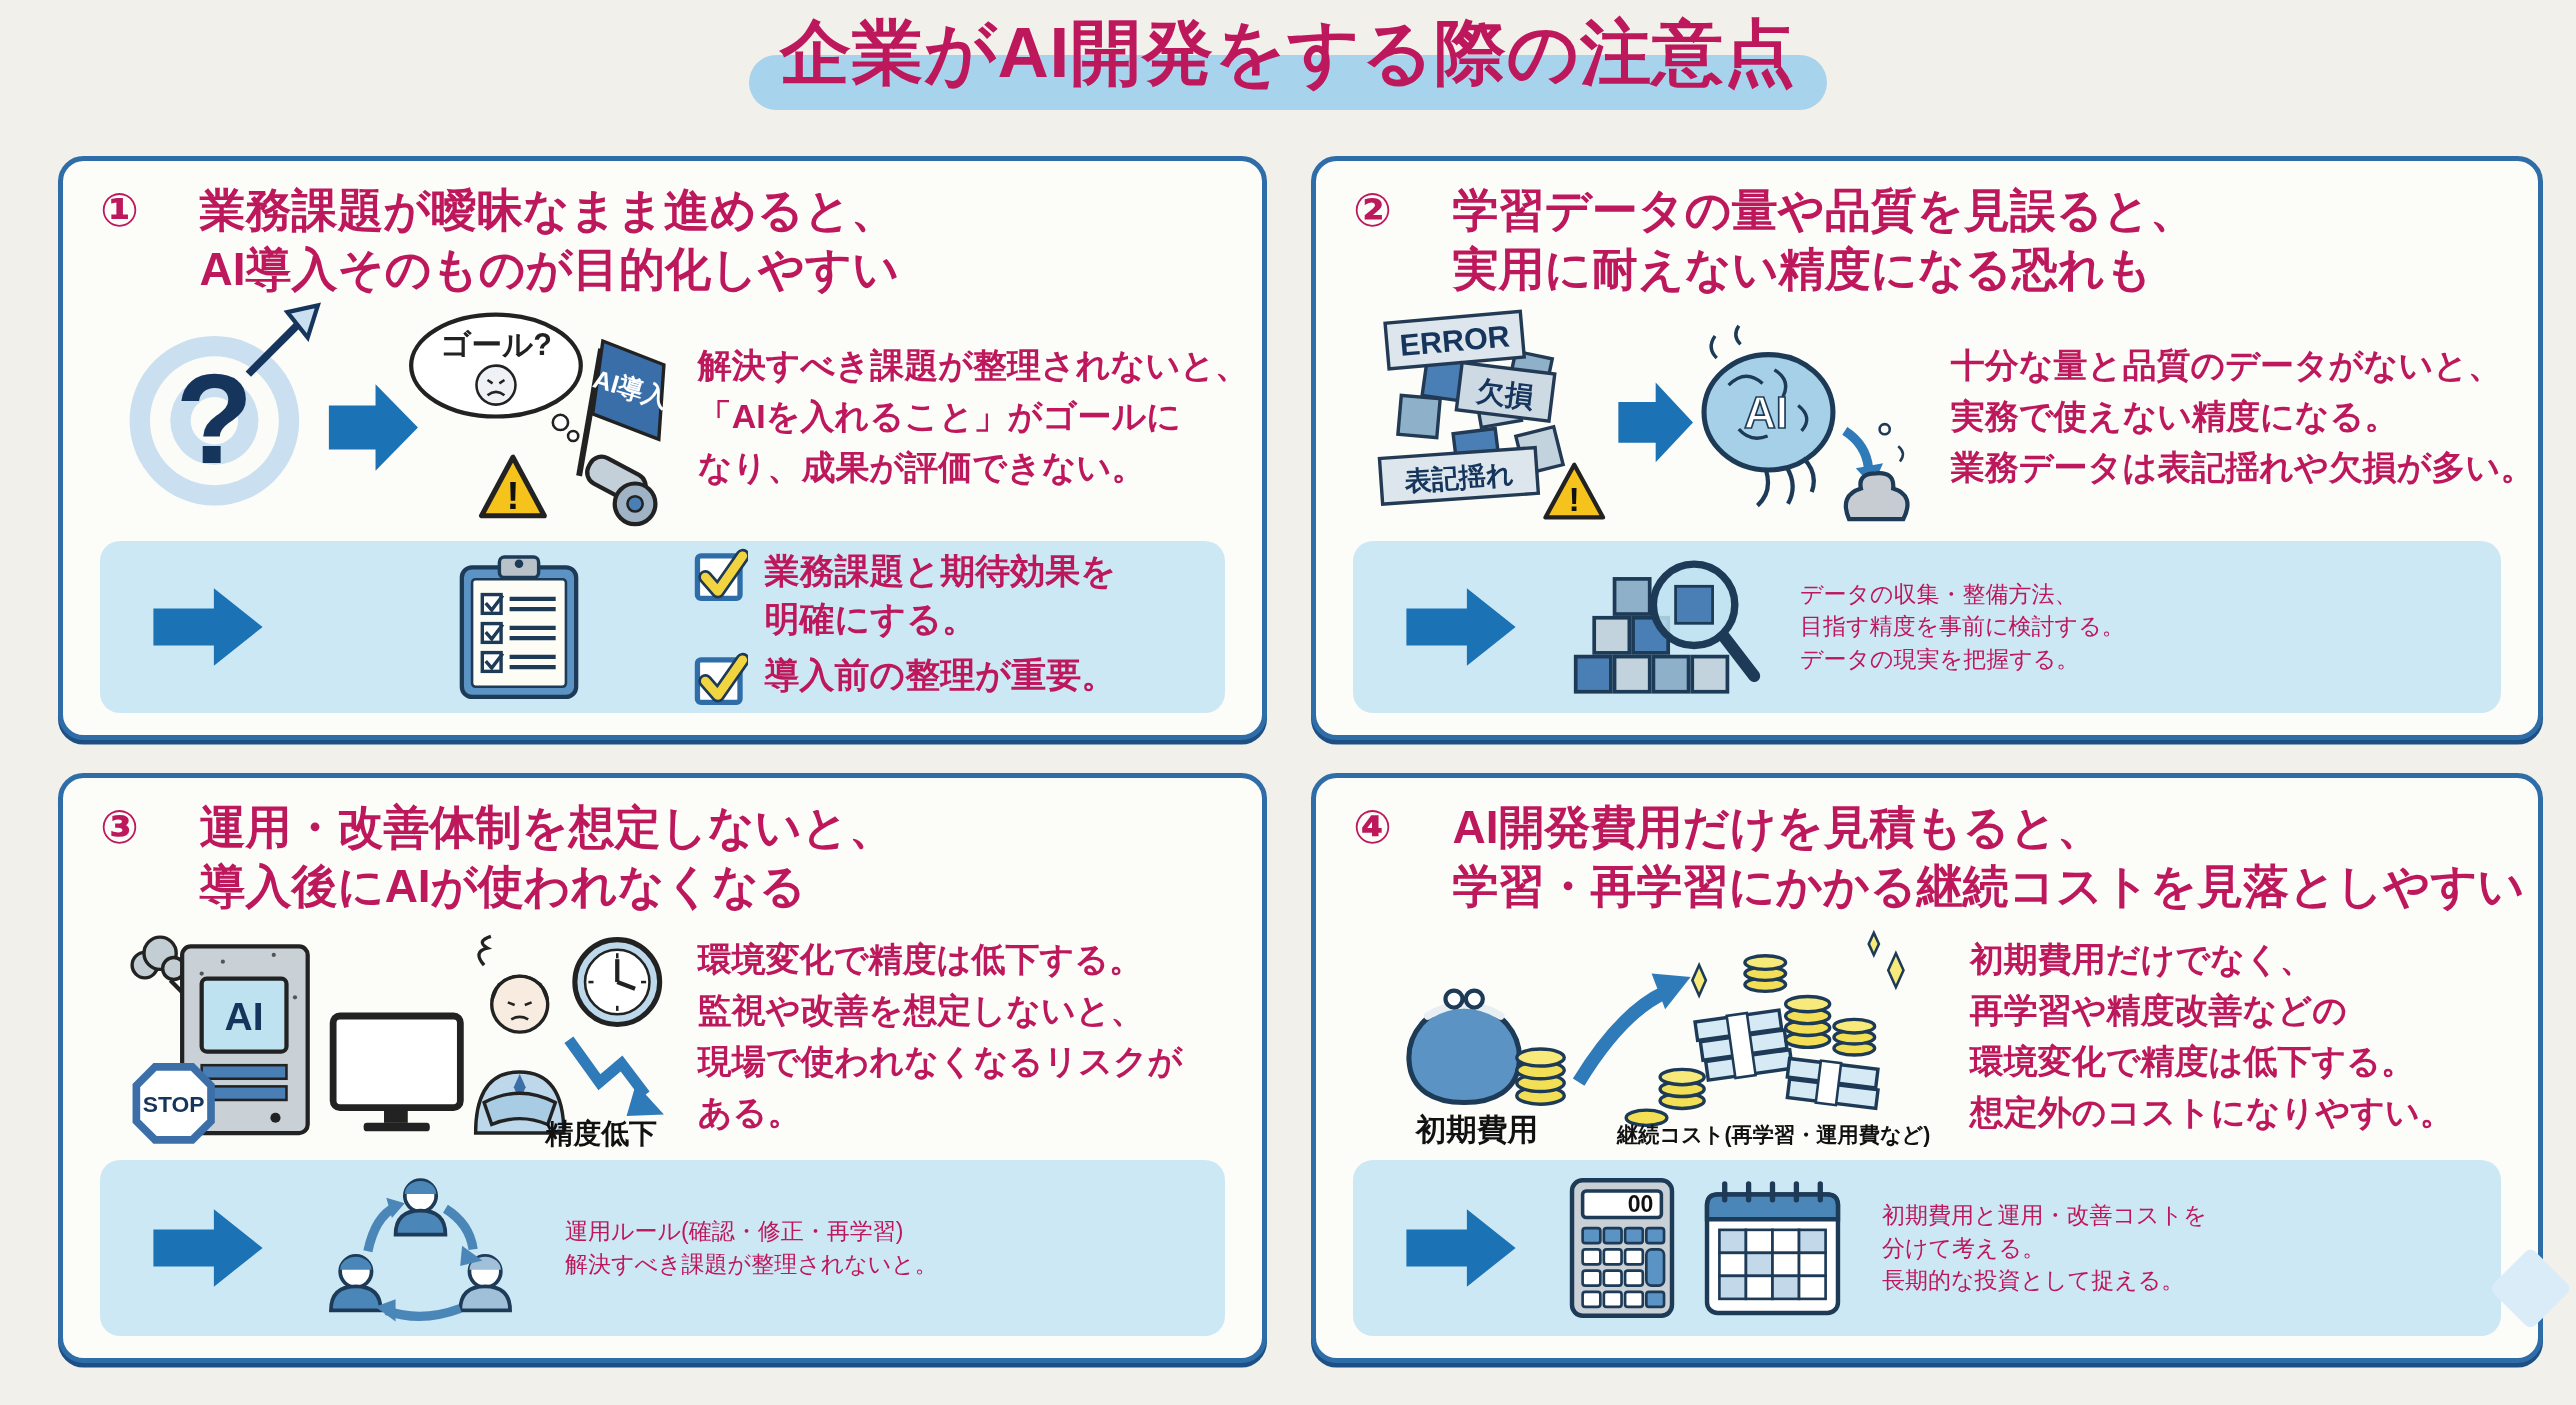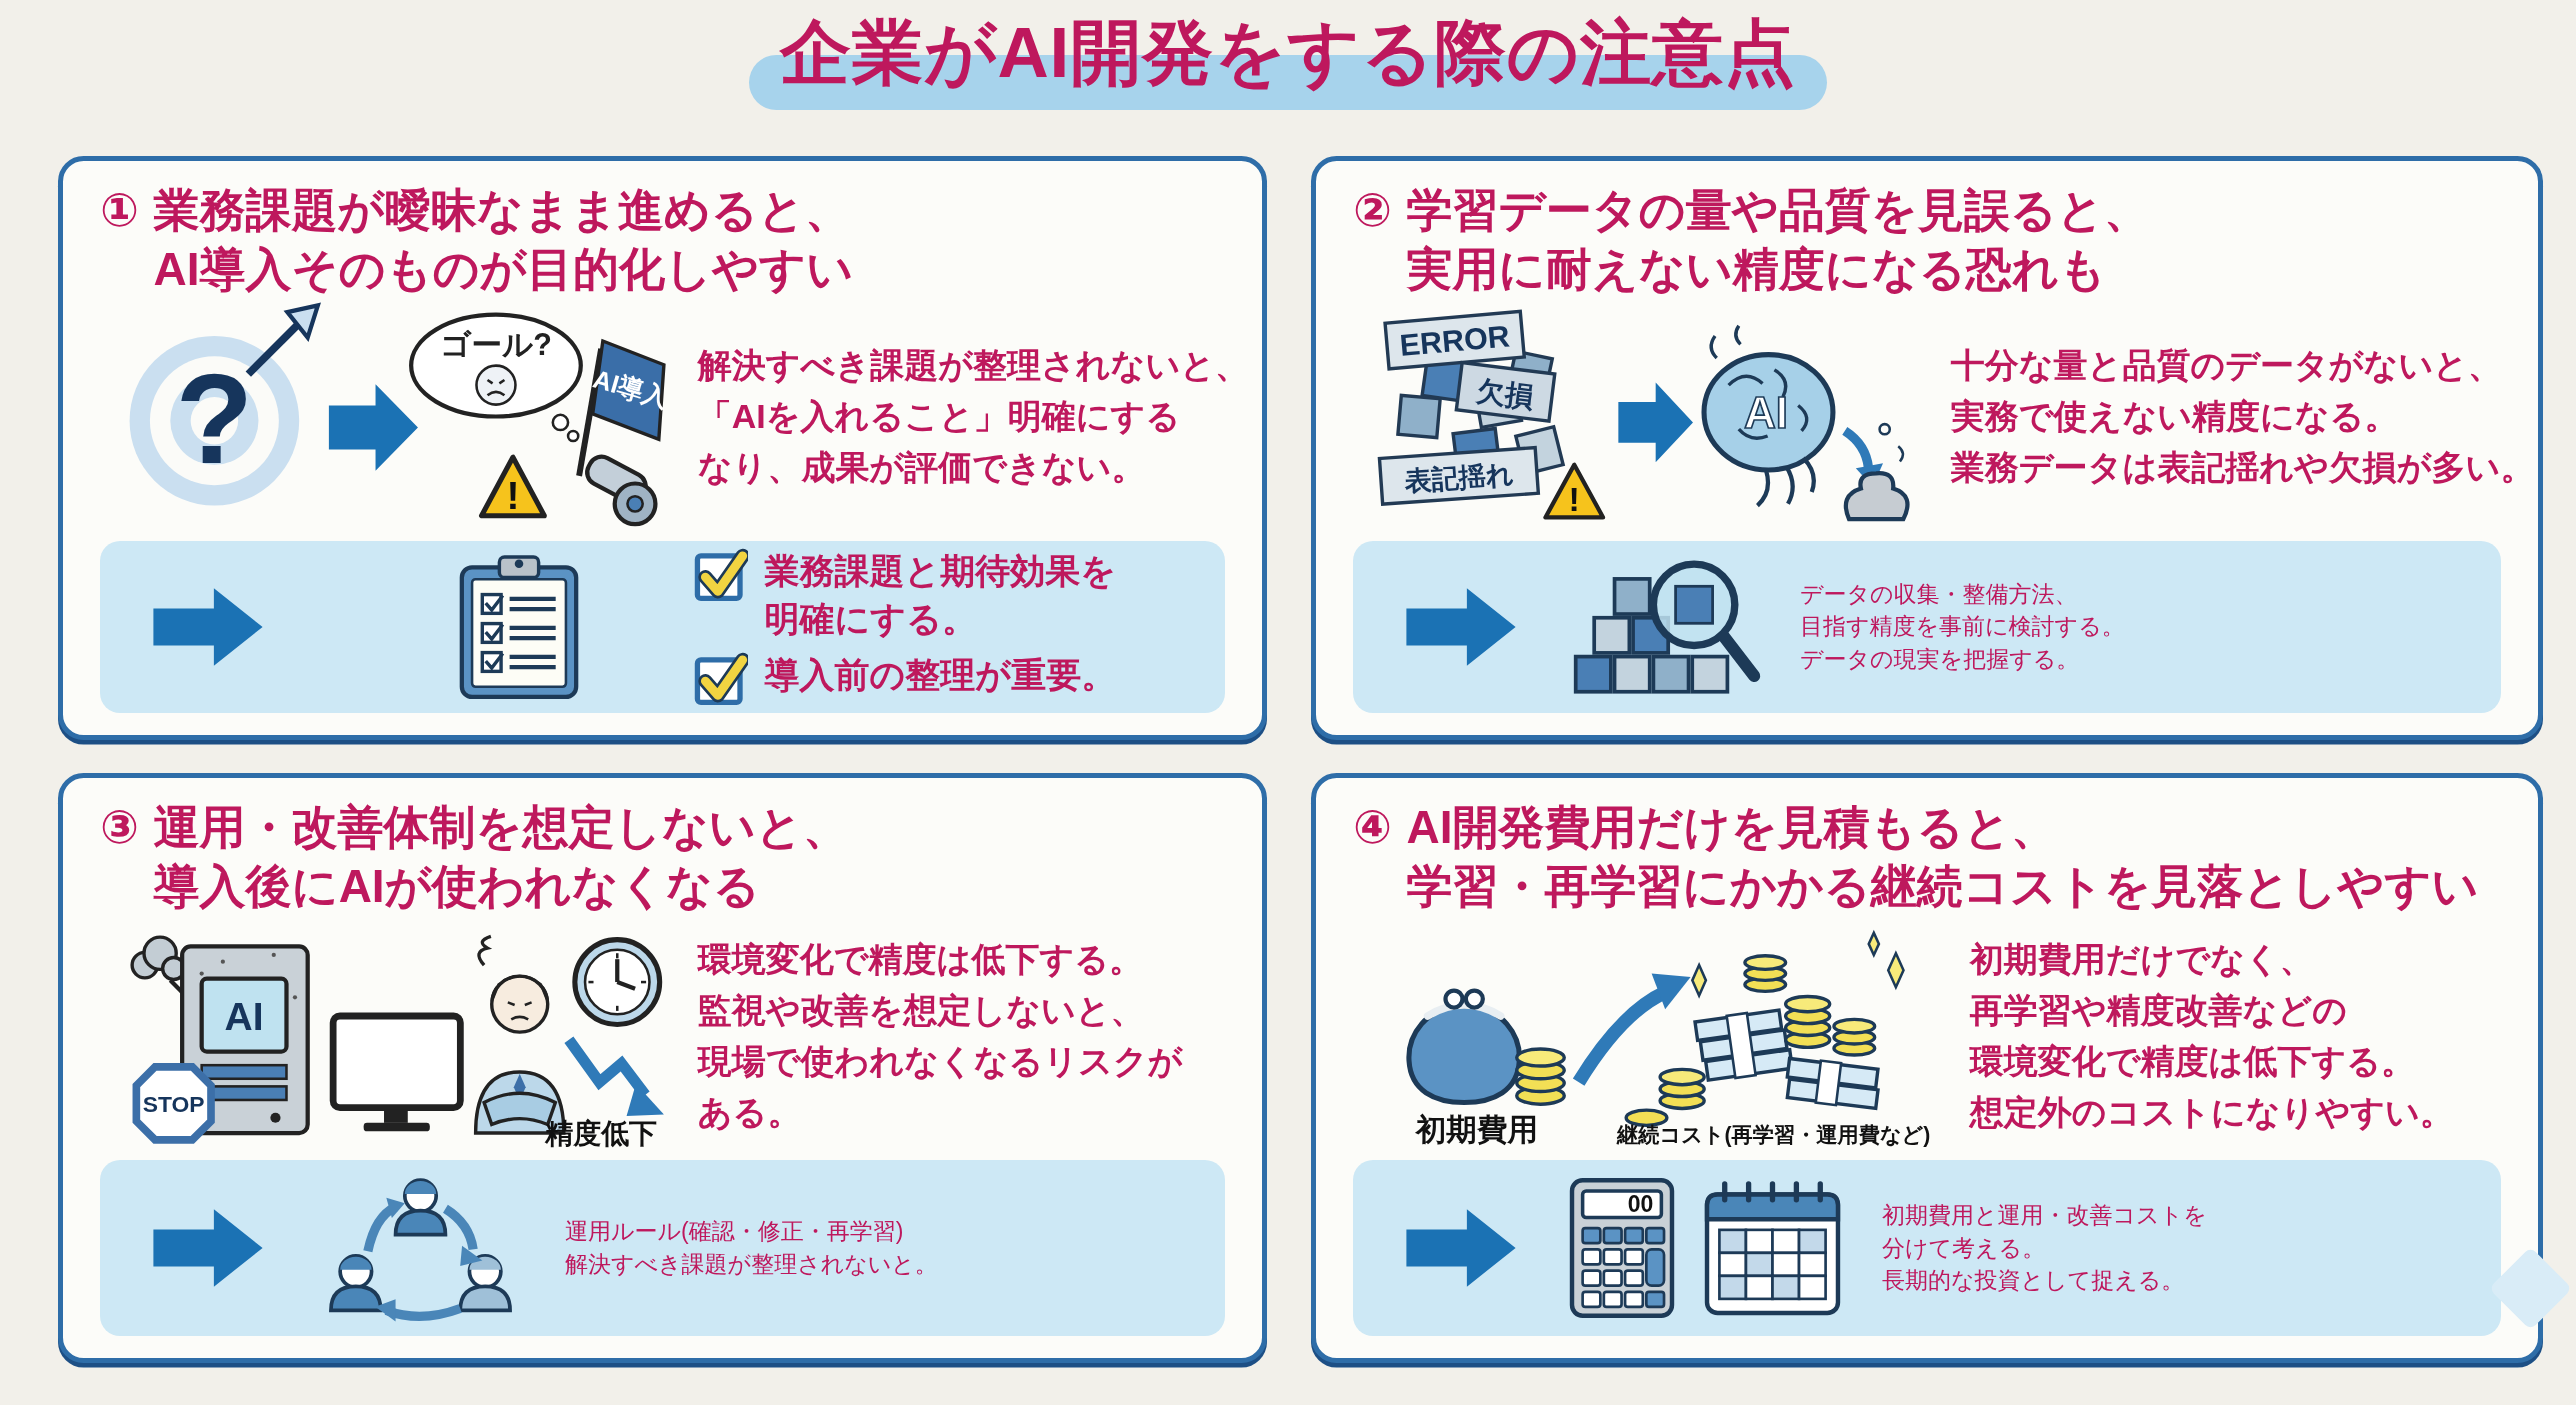--- a/index.html
+++ b/index.html
@@ -13,21 +13,21 @@
   
   .panel{position:absolute;background:#fcfcf9;border:5.5px solid #2e6da8;border-radius:25.6px;
          box-shadow:0 4.6px 0 #1d4f85;box-sizing:border-box;padding:20px 37px 22px 37px;
          display:flex;flex-direction:column;}
   .p1{left:58px;top:156px;width:1209px;height:584px;}
   .p2{left:1311px;top:156px;width:1232px;height:584px;}
   .p3{left:58px;top:773px;width:1209px;height:590px;}
   .p4{left:1311px;top:773px;width:1232px;height:590px;}
   .panel-heading{display:flex;gap:14.6px;font-size:46px;font-weight:800;line-height:1.28;height:119px;}
   .hnum{flex:0 0 auto;}
-  .hline{white-space:nowrap;}
+  .hline{white-space:nowrap;margin-left:46px;}
   .mid-row{display:flex;align-items:center;height:231px;margin-top:3.7px;}
   .illus{flex:0 0 auto;}
   .body-text{font-size:34px;font-weight:700;line-height:1.5;margin-left:12.8px;}
   .body-text div{white-space:nowrap;}
   .solution{height:176px;background:#cde8f5;border-radius:20px;display:flex;align-items:center;
             padding:0 12px;margin-top:9.1px;}
   .sol-arrow{flex:0 0 auto;margin-left:41px;}
   .sol-icon{flex:0 0 auto;margin-left:50px;}
   .sol-text{font-size:23px;font-weight:400;line-height:1.42;margin-left:37px;}
   .sol-text div{white-space:nowrap;}
@@ -90,21 +90,21 @@
           <circle cx="606" cy="238" r="24" fill="#9fb3c4" stroke="#222" stroke-width="5"></circle>
           <circle cx="606" cy="238" r="9" fill="#4a7fb5" stroke="#222" stroke-width="3"></circle>
         </g>
         <g>
           <polygon points="462,183 425,252 499,252" fill="#f6c31c" stroke="#222" stroke-width="6" stroke-linejoin="round"></polygon>
           <text x="462" y="244" font-size="46" font-weight="bold" fill="#111" text-anchor="middle">!</text>
         </g>
       </svg>
       <div class="body-text">
         <div>解決すべき課題が整理されないと、</div>
-        <div>「AIを入れること」明確にする</div>
+        <div>「AIを入れること」がゴールに</div>
         <div>なり、成果が評価できない。</div>
       </div>
     </div>
     <div class="solution">
       <svg class="sol-arrow" width="110" height="84" viewBox="0 0 130 100">
         <polygon points="0,28 72,28 72,4 130,50 72,96 72,72 0,72" fill="#1b72b4"></polygon>
       </svg>
       <svg class="sol-icon clip-gap" width="128" height="154" viewBox="0 0 150 180">
         <rect x="8" y="20" width="134" height="152" rx="12" fill="#5b93c4" stroke="#1d3a57" stroke-width="5"></rect>
         <rect x="20" y="34" width="110" height="126" rx="4" fill="#fdfdf6" stroke="#1d3a57" stroke-width="3"></rect>

